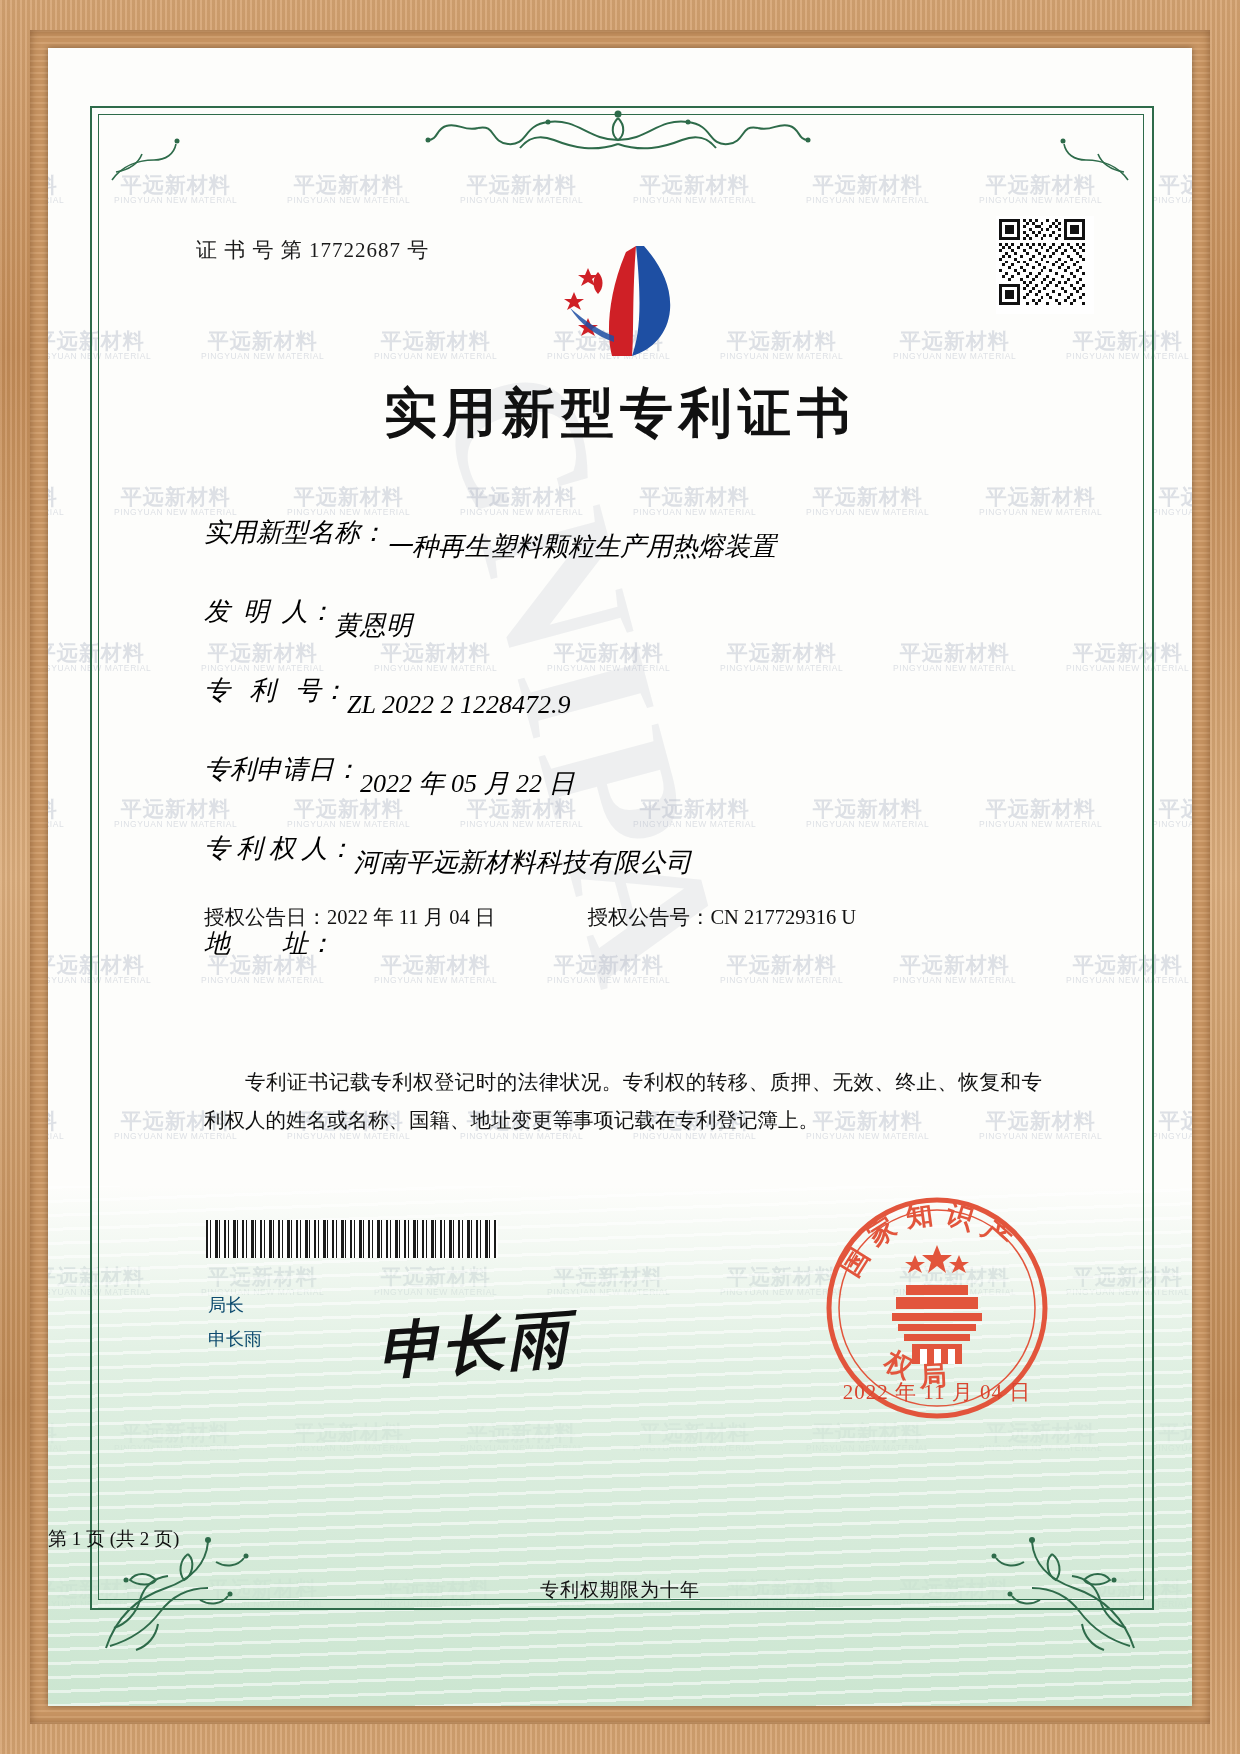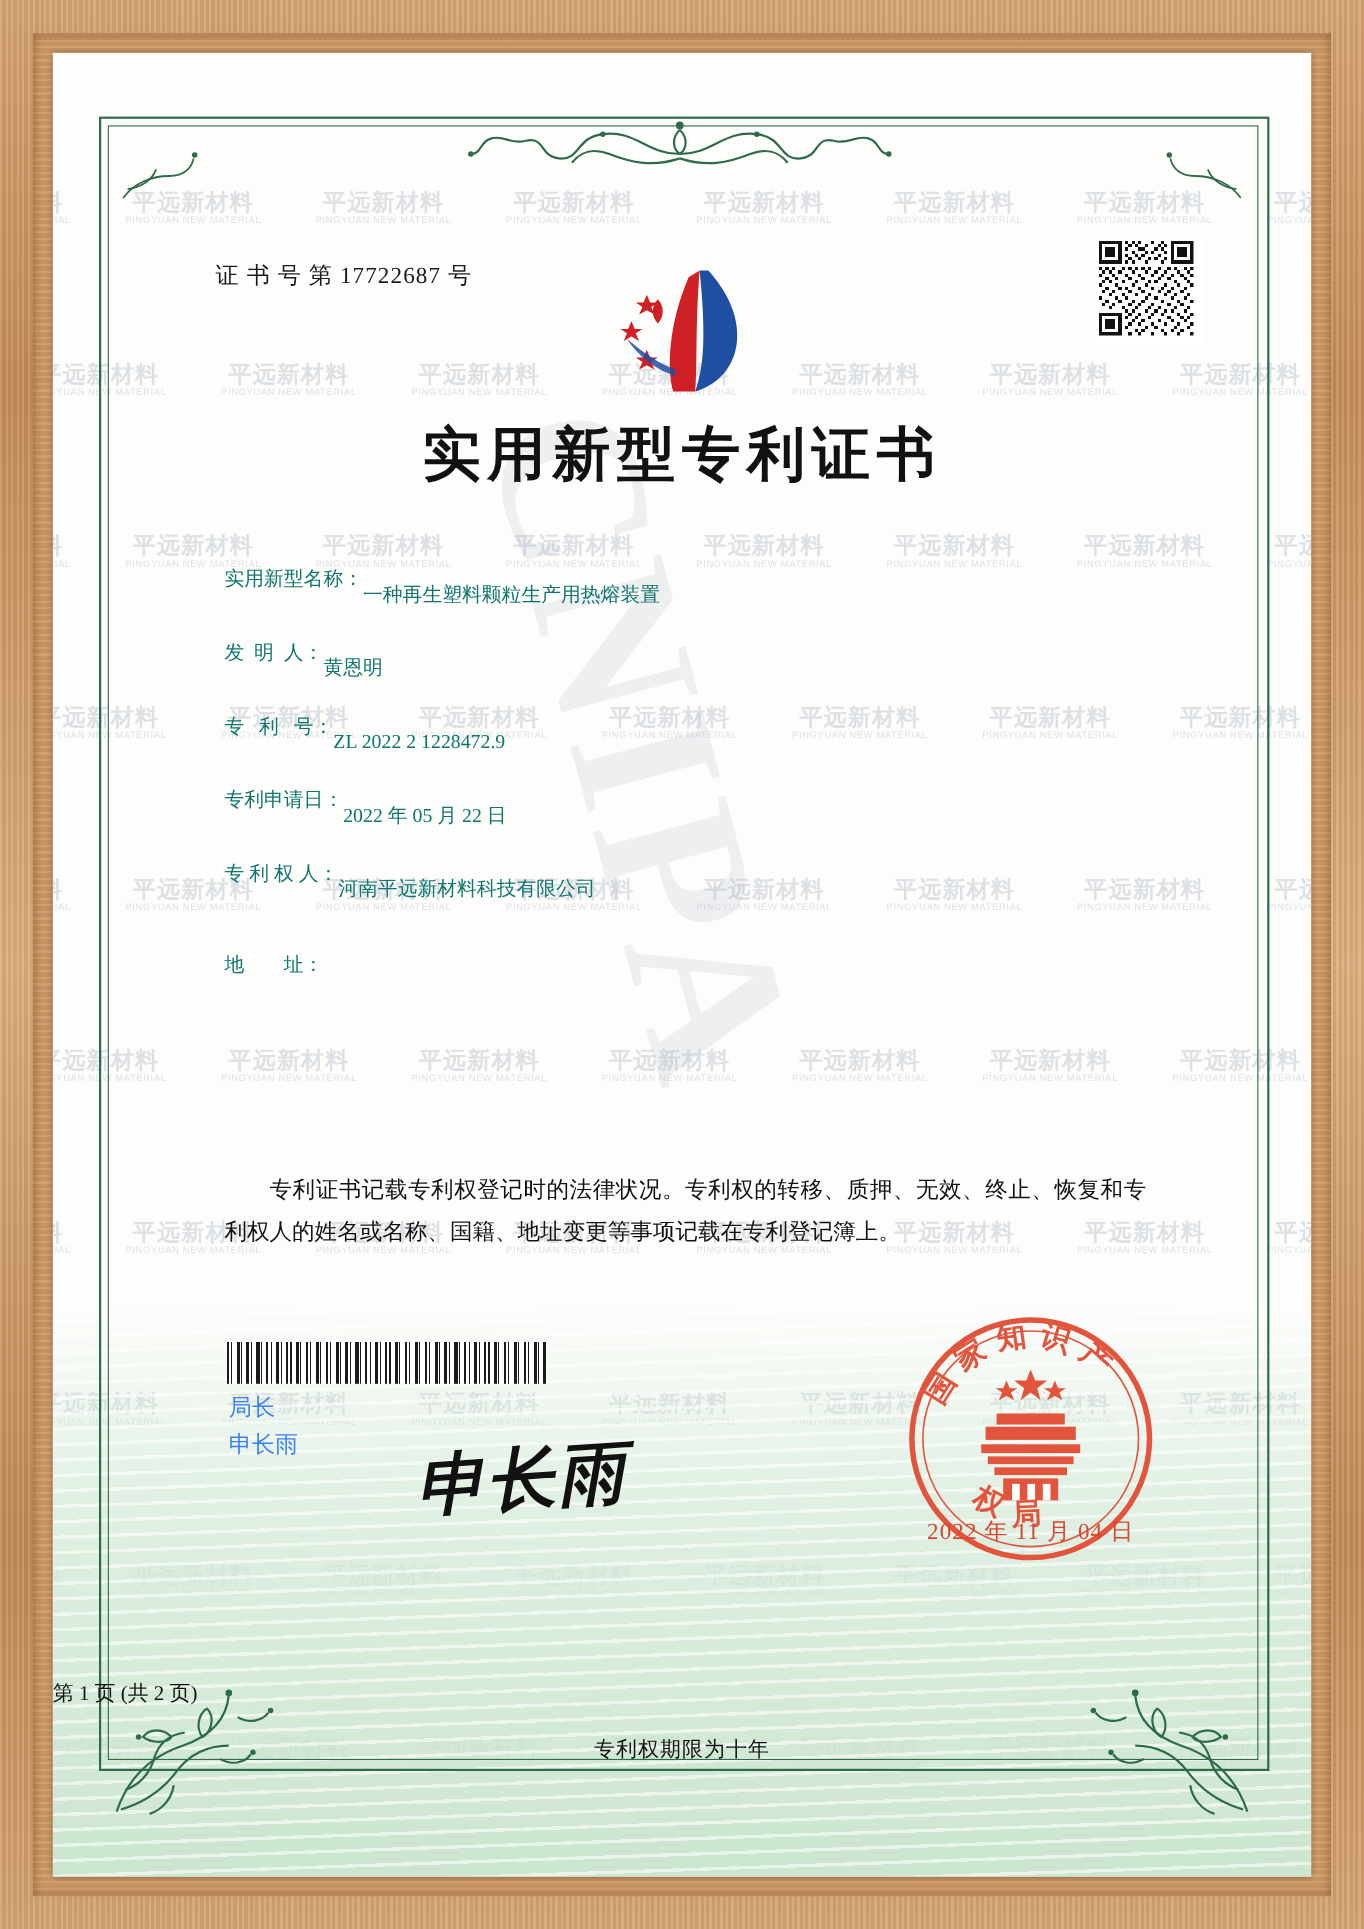--- a/index.html
+++ b/index.html
@@ -149,22 +149,23 @@
     letter-spacing: 6px;
     color: #111;
     font-family: "Liberation Serif", "DejaVu Serif", serif;
   }
 
   .fields {
     position: absolute;
     left: 156px;
     top: 465px;
     width: 840px;
-    font-size: 18px;
-    color: #0f766e;
+    font-size: 26px;
+    color: #000000;
+    font-style: italic;
   }
   .field-row {
     display: flex;
     align-items: flex-start;
     margin-bottom: 26px;
     line-height: 1.5;
   }
   .field-label {
     flex: 0 0 auto;
     white-space: pre;
@@ -210,24 +211,24 @@
     height: 38px;
     background-image: repeating-linear-gradient(90deg,
       #1a1a1a 0 2px, #fff 2px 4px, #1a1a1a 4px 5px, #fff 5px 9px,
       #1a1a1a 9px 12px, #fff 12px 13px, #1a1a1a 13px 14px, #fff 14px 18px);
   }
 
   
   .sig-label {
     position: absolute;
     left: 160px;
-    top: 1214px;
-    font-size: 21px;
+    top: 1240px;
+    font-size: 18px;
     line-height: 34px;
-    color: #3b82f6;
+    color: #0c4a6e;
   }
   .sig-script {
     position: absolute;
     left: 330px;
     top: 1255px;
     font-size: 62px;
     color: #111;
     font-family: "DejaVu Serif", serif;
     font-style: italic;
     font-weight: bold;
@@ -927,20 +928,24 @@
         </div>
         <div class="field-row">
           <span class="field-label">专 利 权 人：</span>
           <span class="field-value">河南平远新材料科技有限公司</span>
         </div>
         <div class="field-row">
           <span class="field-label label-w-150">地        址：</span>
         </div>
       </div>
 
+      <div class="two-col">
+        <div class="col col1">授权公告日：2022 年 11 月 04 日</div>
+        <div class="col col2">授权公告号：CN 217729316 U</div>
+      </div>
 
       <div class="para para2">专利证书记载专利权登记时的法律状况。专利权的转移、质押、无效、终止、恢复和专利权人的姓名或名称、国籍、地址变更等事项记载在专利登记簿上。</div>
 
       <div class="barcode"></div>
 
       <div class="sig-label">
         <div>局长</div>
         <div>申长雨</div>
       </div>
       <div class="sig-script">申长雨</div>

